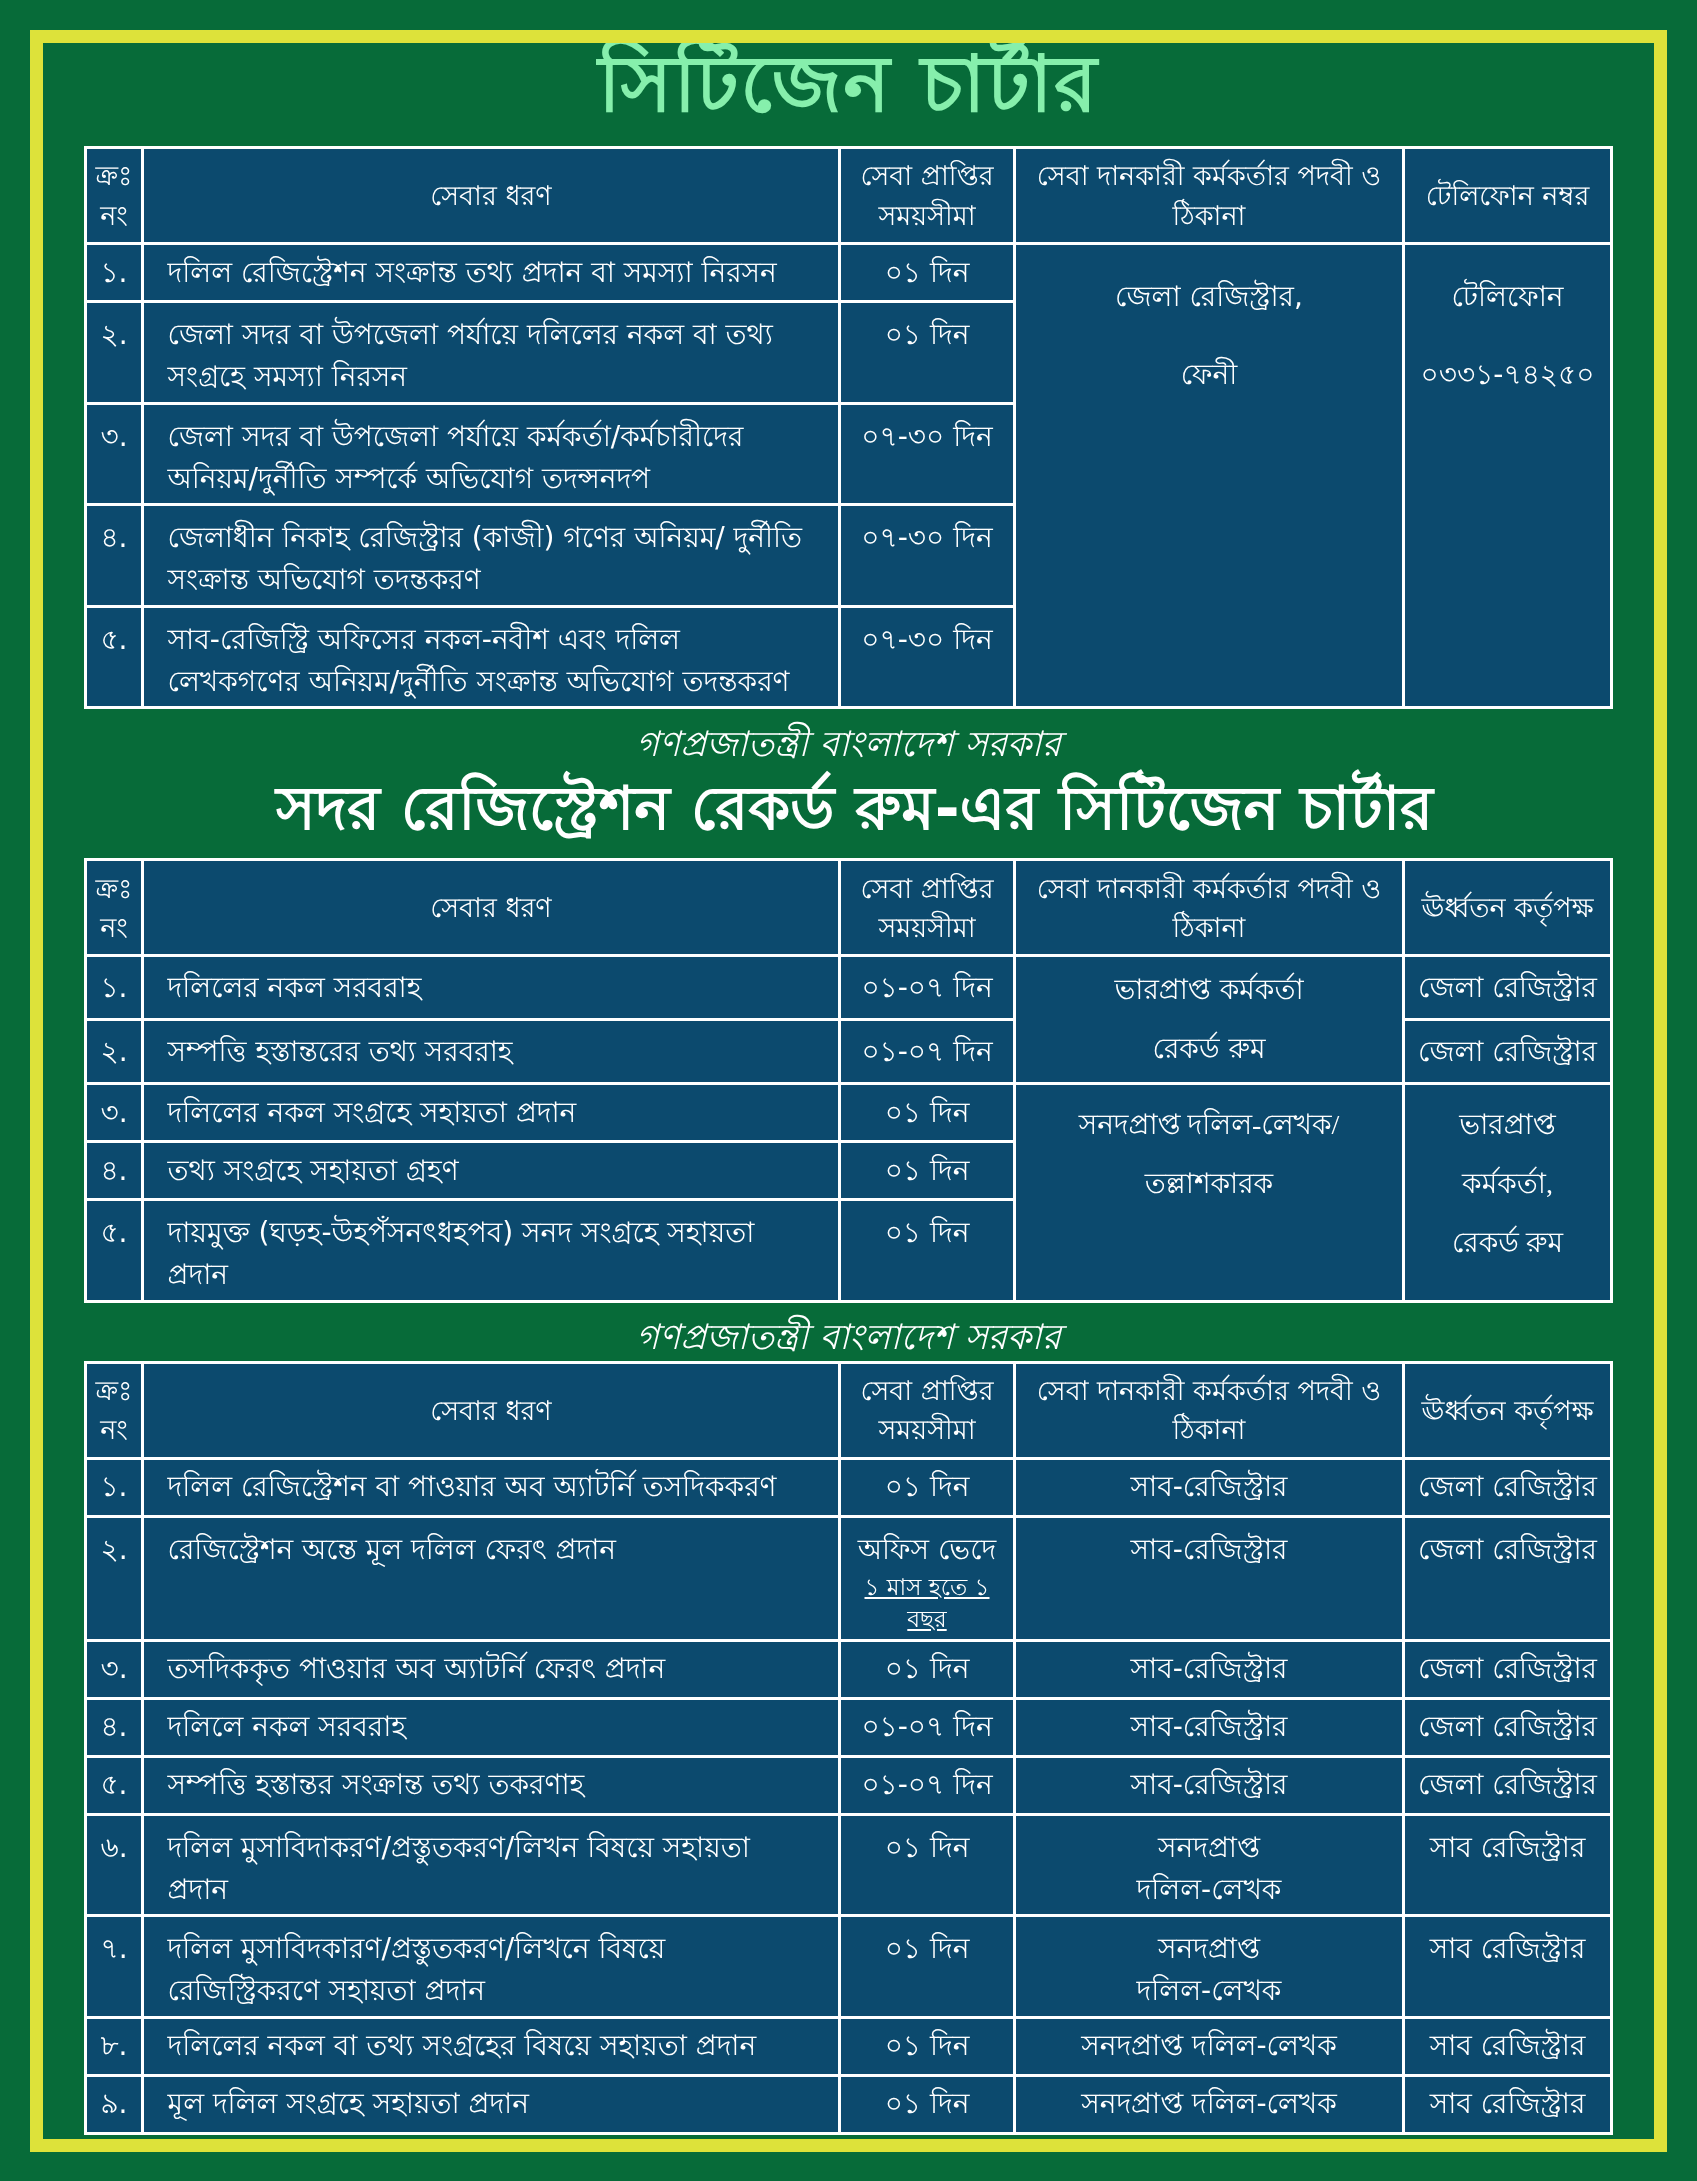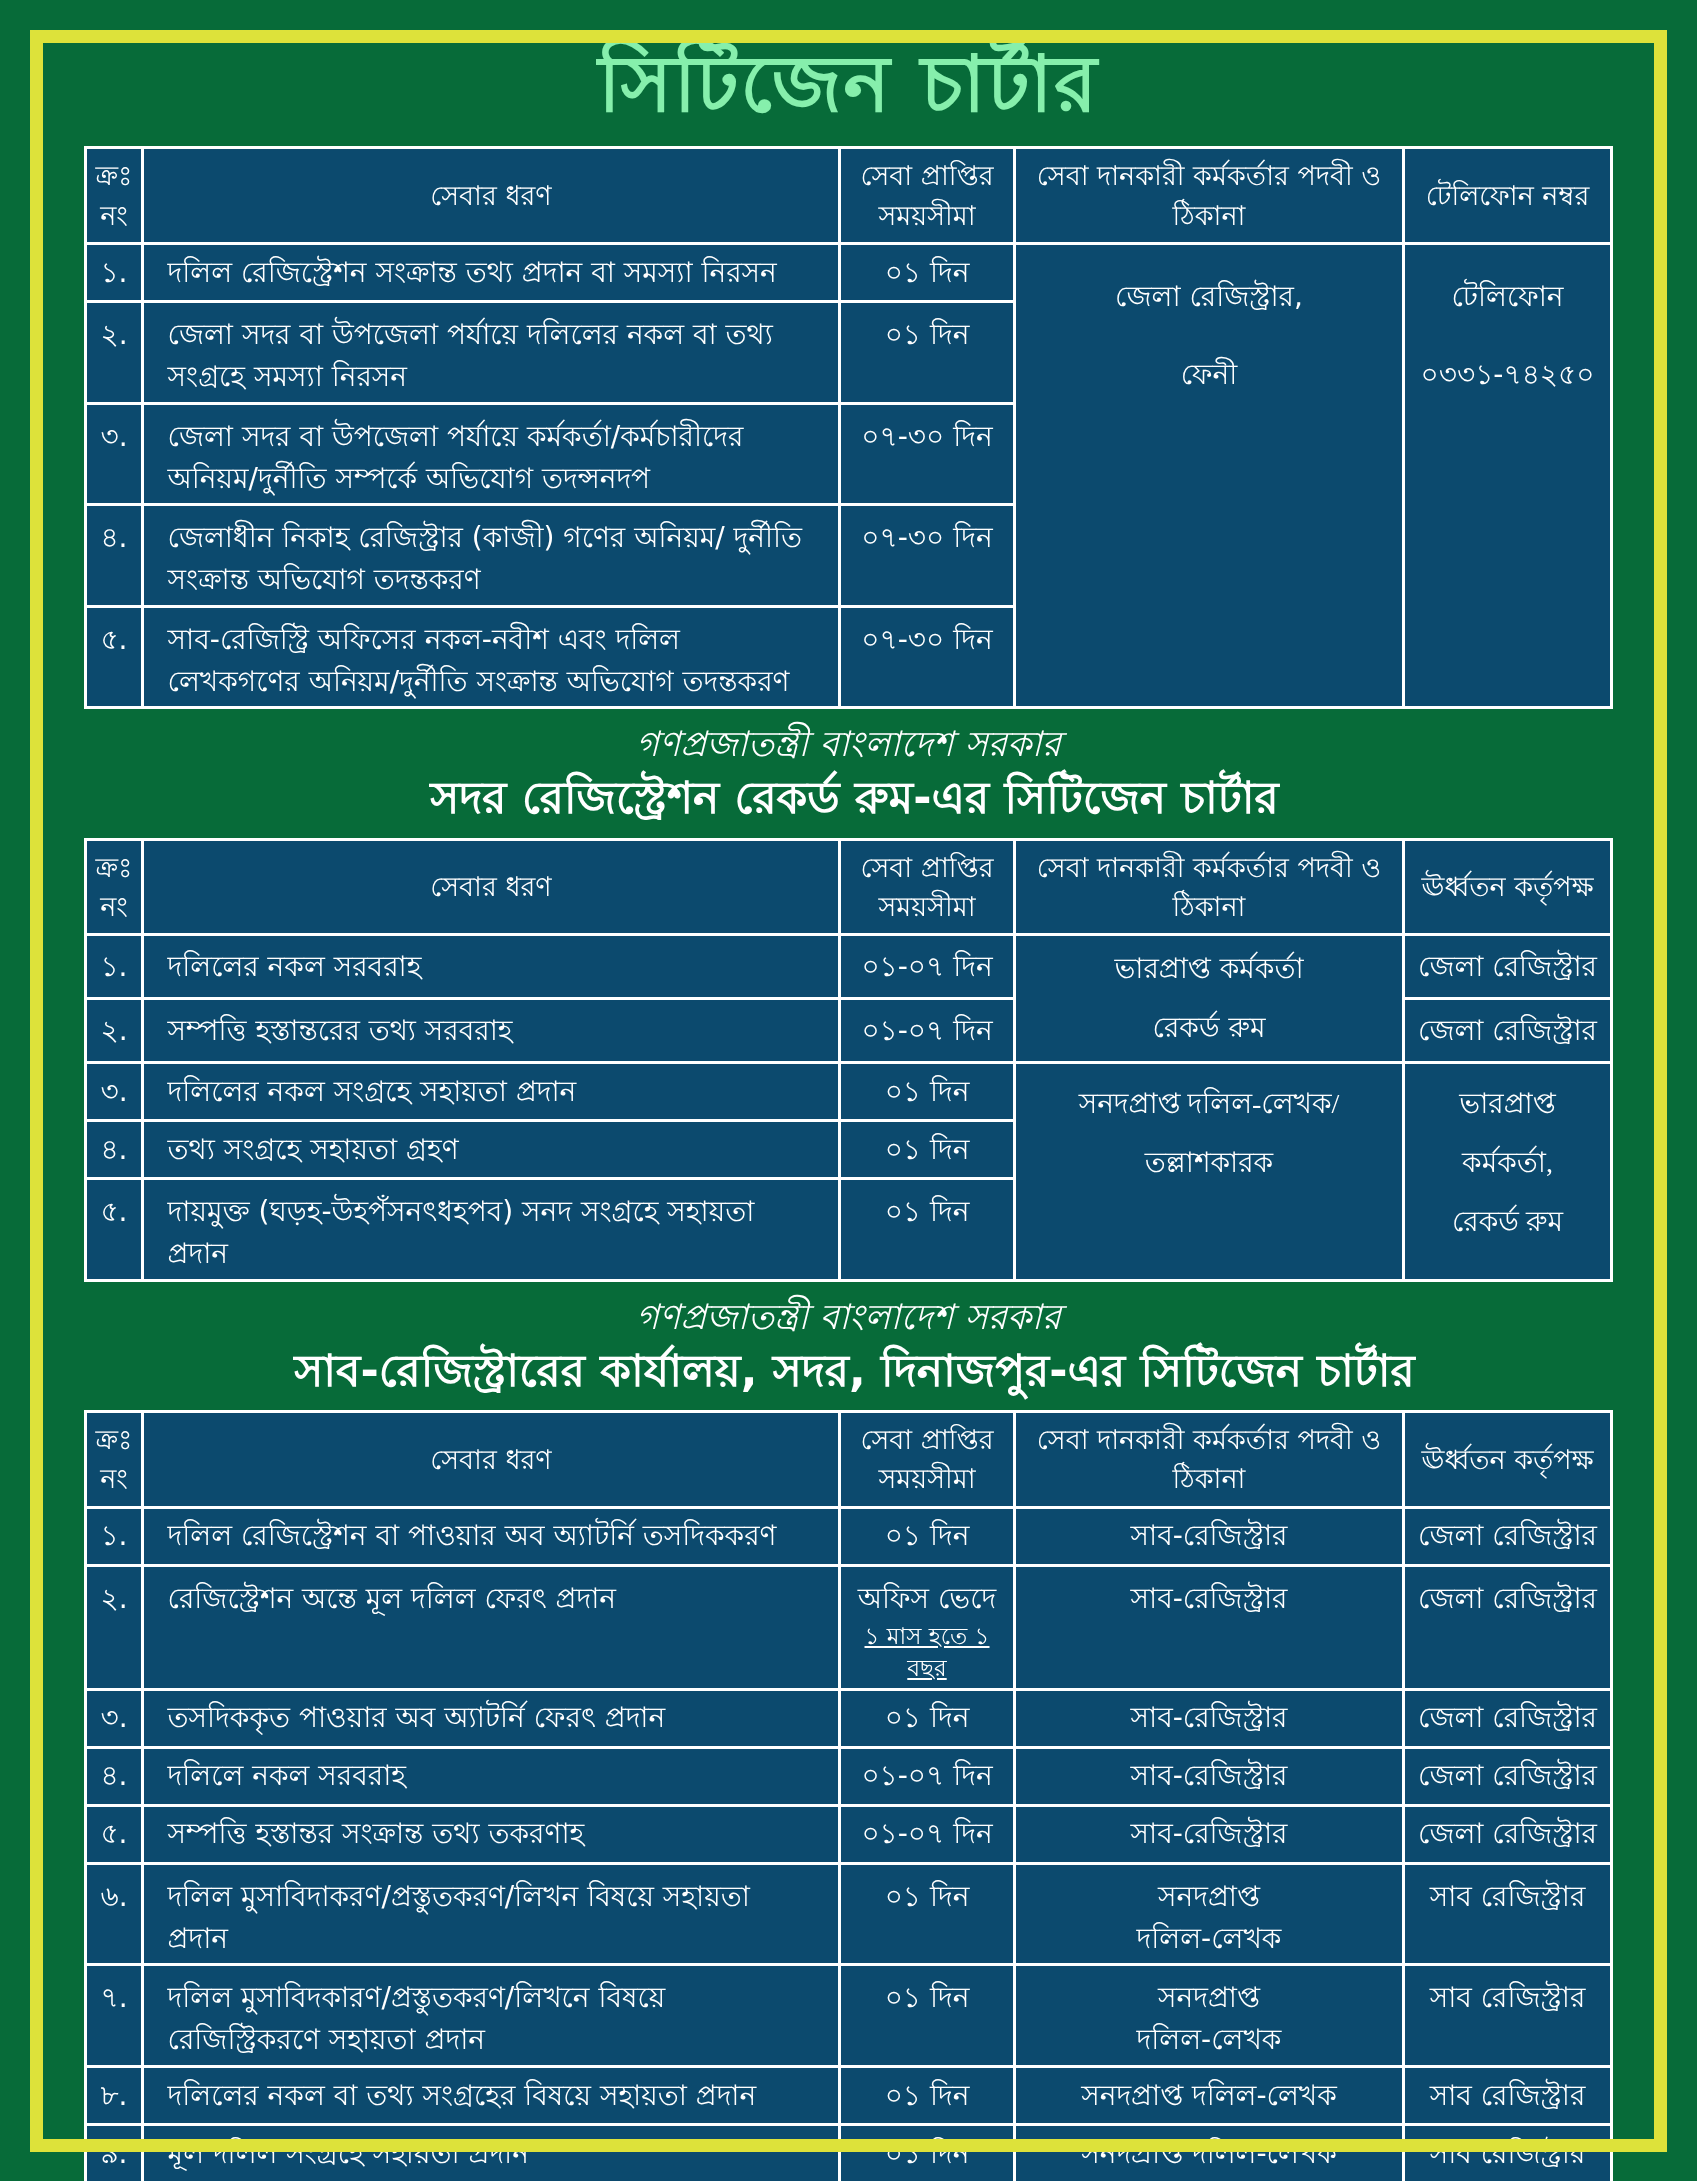--- a/index.html
+++ b/index.html
@@ -56,21 +56,21 @@
   td.service { text-align: left; padding-left: 23.6px; padding-right: 25px; }
   td.time { text-align: center; }
   td.officer, td.authority { text-align: center; }
   tr.h2 td { vertical-align: top; padding-top: 11px; }
   td.span5 { vertical-align: top; padding-top: 12.7px; line-height: 2.8; text-align: center; }
   td.span2 { vertical-align: middle; line-height: 2.1; text-align: center; }
   td.span3 { vertical-align: top; padding-top: 11px; line-height: 2.1; text-align: center; font-family: Liberation Serif, serif; }
   .small-line { font-size: 23px; line-height: 1.4; text-decoration: underline; }
   .sec { text-align: center; margin-top: 12.7px; }
   .sec-l1 { font-size: 35px; line-height: 1.3; font-style: italic; }
-  .sec-l2 { font-size: 44px; font-weight: 700; line-height: 1.3; margin-top: 1.8px; margin-bottom: 11px; margin-left: 12px; }
+  .sec-l2 { font-size: 60px; font-weight: 700; line-height: 1.3; margin-top: 1.8px; margin-bottom: 11px; margin-left: 12px; }
 </style>
 </head>
 <body>
 
 <div class="frame"></div>
 
 <div class="content">
 
   <h1 class="page-title">সিটিজেন চার্টার</h1>
 
@@ -184,21 +184,20 @@
       <tr class="h2">
         <td class="sl">৫.</td>
         <td class="service">দায়মুক্ত (ঘড়হ-উহপঁসনৎধহপব) সনদ সংগ্রহে সহায়তা প্রদান</td>
         <td class="time">০১ দিন</td>
       </tr>
     </tbody>
   </table>
 
   <div class="sec">
     <div class="sec-l1">গণপ্রজাতন্ত্রী বাংলাদেশ সরকার</div>
-    <div class="sec-l2">সাব-রেজিস্ট্রারের কার্যালয়, সদর, দিনাজপুর-এর সিটিজেন চার্টার</div>
   </div>
 
   <table class="tbl">
     <colgroup>
       <col class="col-sl">
         <col class="col-srv">
         <col class="col-tm">
         <col class="col-of">
         <col class="col-au">
     </colgroup>

